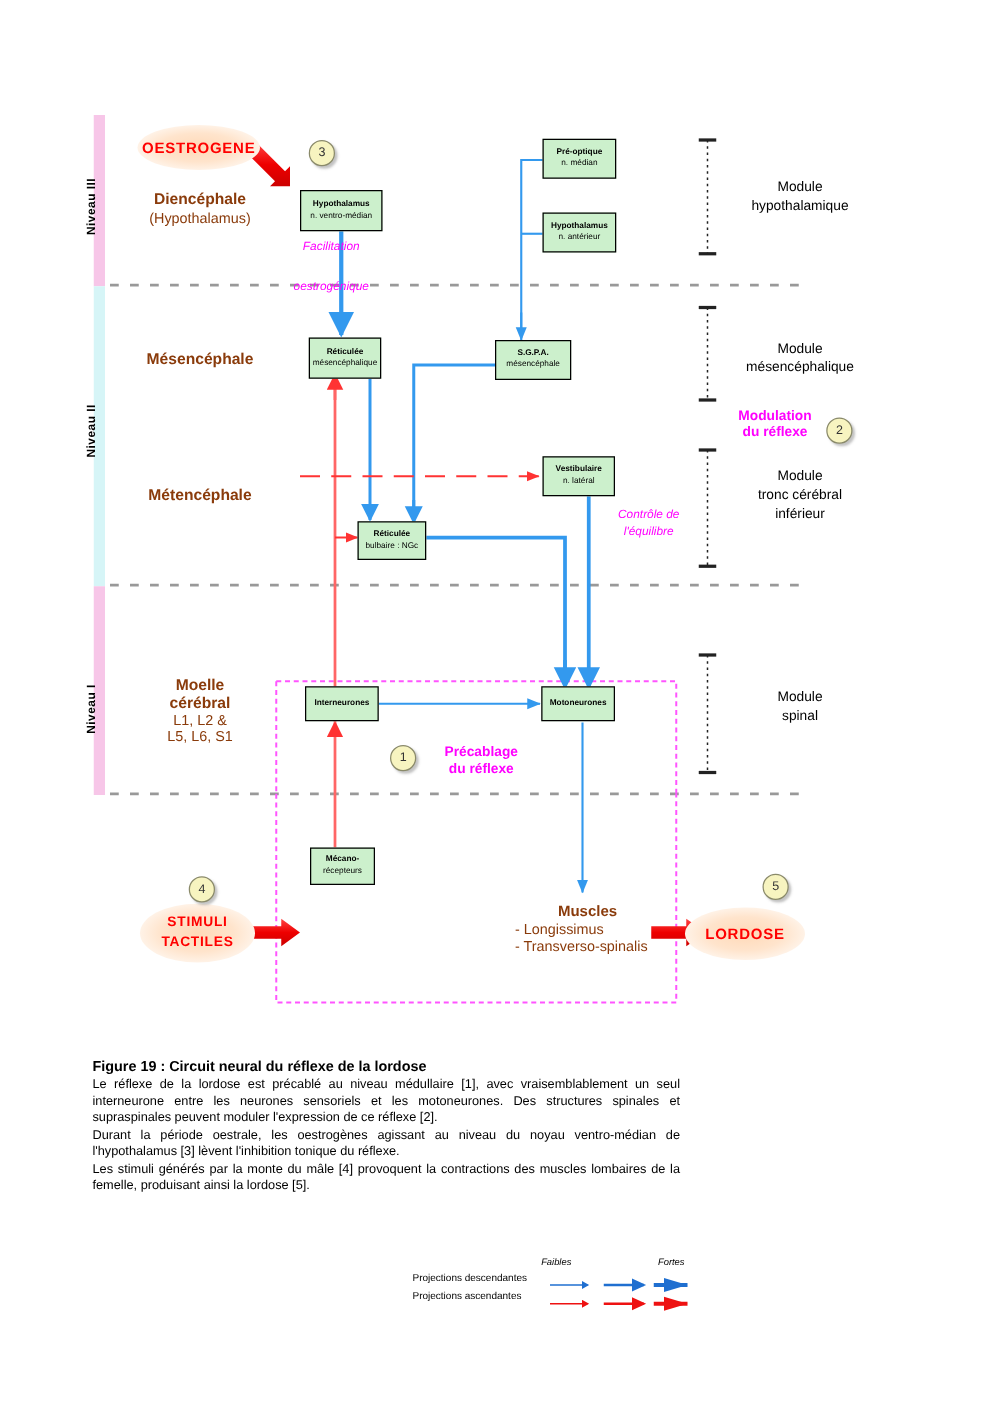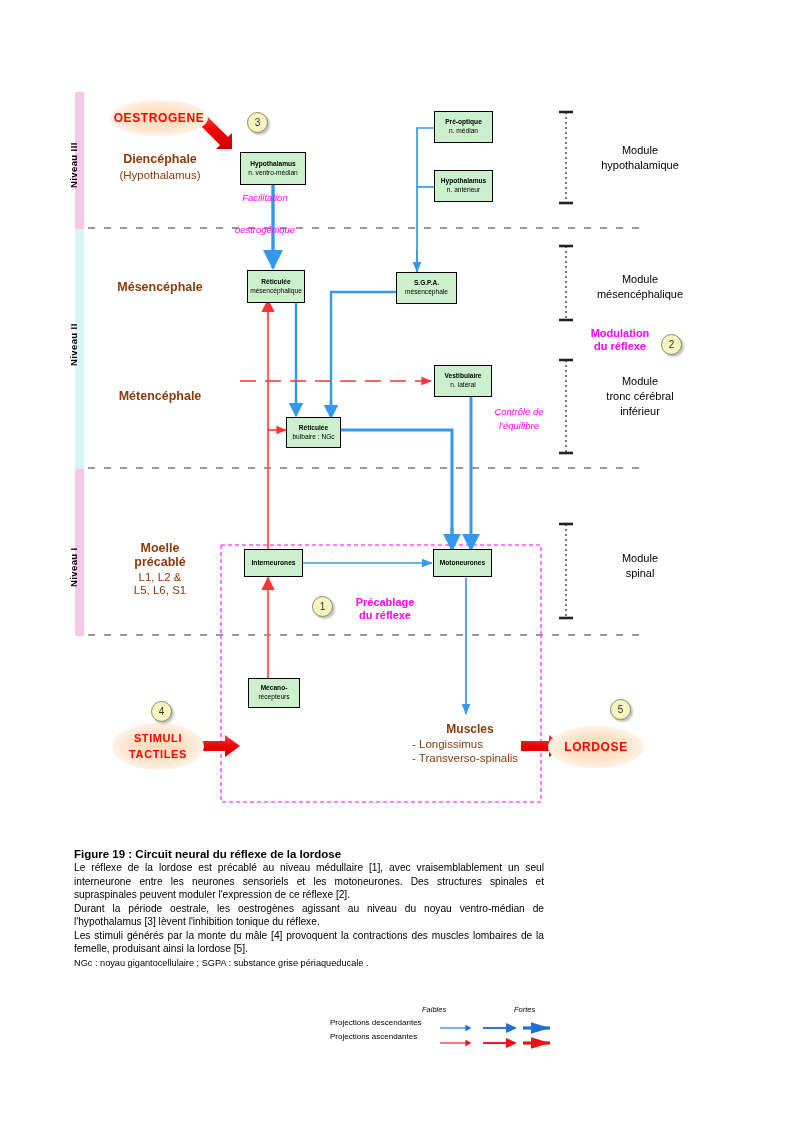--- a/index.html
+++ b/index.html
@@ -62,21 +62,21 @@
   
   #caption{left:74px;top:848px;width:470px;}
   #caption h2{margin:0 0 1px 0;font-size:11.5px;font-weight:bold;color:#000;}
   #caption p{margin:0;font-size:10.2px;color:#000;line-height:1.33;text-align:justify;}
   #caption p.lastp{font-size:9.2px;text-align:left;margin-top:1px;}
 
   
   #legend{left:330px;top:1003px;width:250px;}
   .leg-row{display:flex;align-items:center;height:14px;}
   .leg-label{width:92px;font-size:8px;color:#000;text-align:left;}
-  .leg-cell{width:46px;display:flex;align-items:center;justify-content:flex-start;}
+  .leg-cell{width:46px;display:flex;align-items:center;justify-content:center;}
   .leg-head{font-size:7.5px;font-style:italic;color:#000;text-align:center;}
 </style>
 </head>
 <body>
 
 <div id="root">
 
   <svg id="diagram" viewBox="0 0 794 1123">
     <defs>
       <marker id="arrowBlue" markerWidth="7" markerHeight="7" refX="5.4" refY="3" orient="auto">
@@ -221,21 +221,21 @@
   <div class="abs lvl-label" style="left:68px;top:535px;height:65px;">Niveau  I</div>
 
   <div class="abs region-title" style="left:95px;top:152px;width:130px;">Diencéphale</div>
   <div class="abs region-sub" style="left:95px;top:168px;width:130px;">(Hypothalamus)</div>
 
   <div class="abs region-title" style="left:95px;top:280px;width:130px;">Mésencéphale</div>
 
   <div class="abs region-title" style="left:95px;top:389px;width:130px;">Métencéphale</div>
 
   <div class="abs region-title" style="left:100px;top:541px;width:120px;">Moelle</div>
-  <div class="abs region-title" style="left:100px;top:555px;width:120px;">précablé</div>
+  <div class="abs region-title" style="left:100px;top:555px;width:120px;">cérébral</div>
   <div class="abs region-sub" style="left:100px;top:570px;width:120px;">L1, L2  &amp;</div>
   <div class="abs region-sub" style="left:100px;top:583px;width:120px;">L5, L6, S1</div>
 
   <div class="abs oval" id="oval-oestrogene" style="left:110px;top:100px;width:98px;height:36px;">
     <span>OESTROGENE</span>
   </div>
 
   <div class="abs oval" id="oval-stimuli" style="left:112px;top:723px;width:92px;height:47px;flex-direction:column;">
     <span>STIMULI</span>
     <span>TACTILES</span>
@@ -347,21 +347,20 @@
     <div class="region-title" style="text-align:center;font-size:12px;">Muscles</div>
     <div class="region-sub" style="text-align:left;padding-left:12px;">- Longissimus</div>
     <div class="region-sub" style="text-align:left;padding-left:12px;">- Transverso-spinalis</div>
   </div>
 
   <div class="abs" id="caption">
     <h2>Figure 19 : Circuit neural du réflexe de la lordose</h2>
     <p>Le réflexe de la lordose est précablé au niveau médullaire [1], avec vraisemblablement un seul interneurone entre les neurones sensoriels et les motoneurones. Des structures spinales et supraspinales peuvent moduler l'expression de ce réflexe [2].</p>
     <p>Durant la période oestrale, les oestrogènes agissant au niveau du noyau ventro-médian de l'hypothalamus [3] lèvent l'inhibition tonique du réflexe.</p>
     <p>Les stimuli générés par la monte du mâle [4] provoquent la contractions des muscles lombaires de la femelle, produisant ainsi la lordose  [5].</p>
-    <p class="lastp">NGc : noyau gigantocellulaire ; SGPA : substance grise périaqueducale .</p>
   </div>
 
   <div class="abs" id="legend">
     <div class="leg-row" style="height:12px;">
       <div class="leg-label"></div>
       <div class="leg-cell">
           <span class="leg-head">Faibles</span>
         </div>
       <div class="leg-cell"></div>
       <div class="leg-cell">

